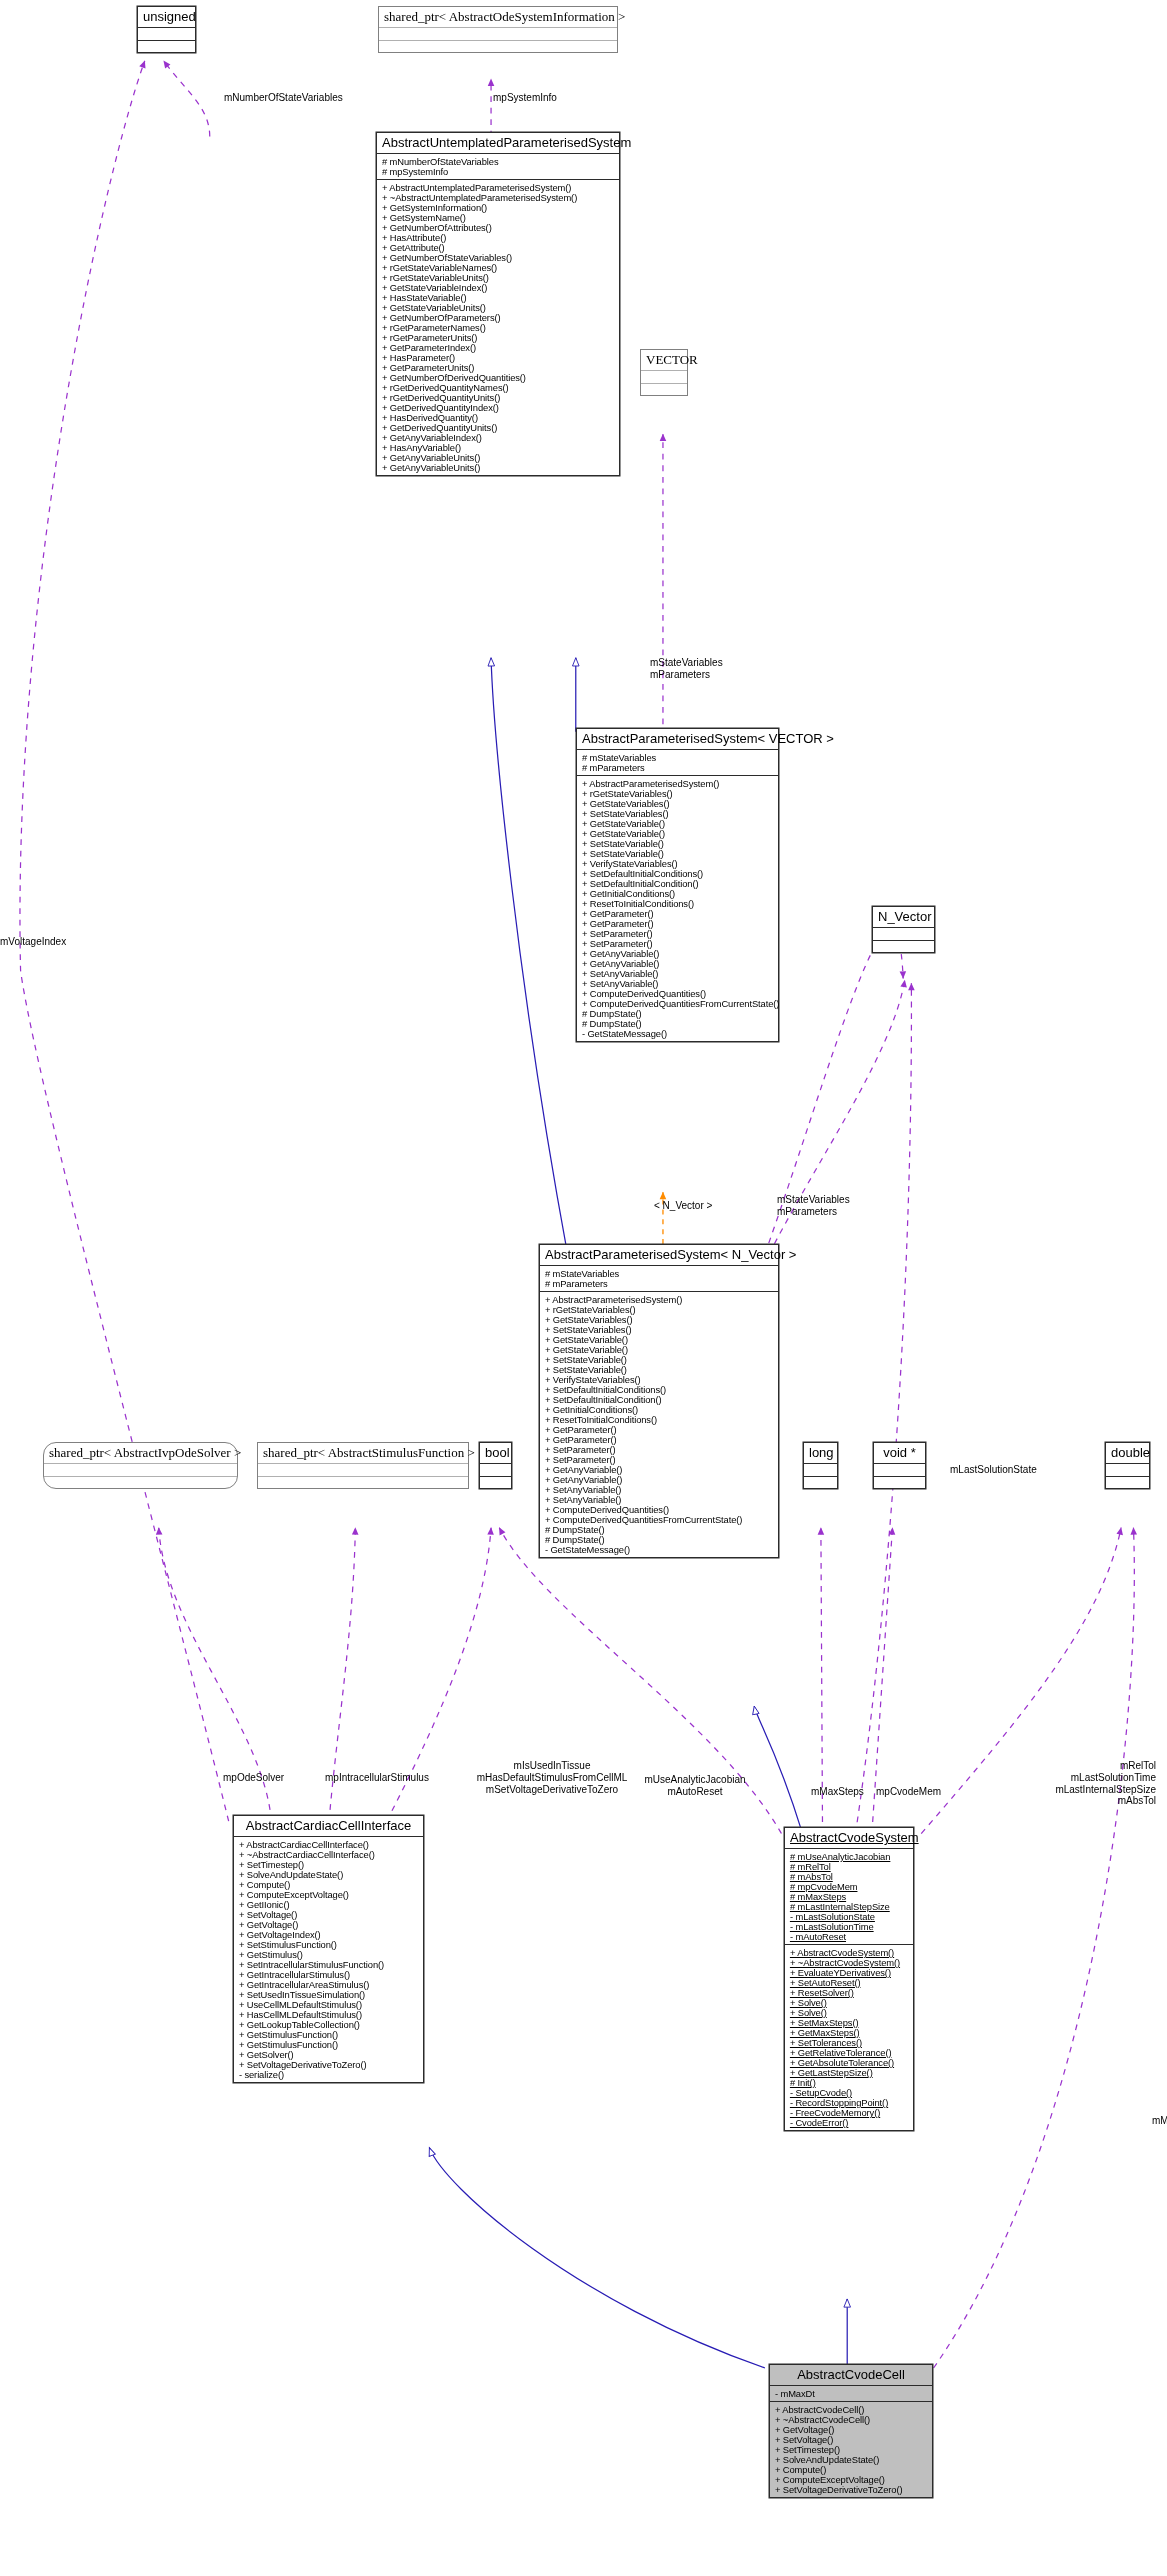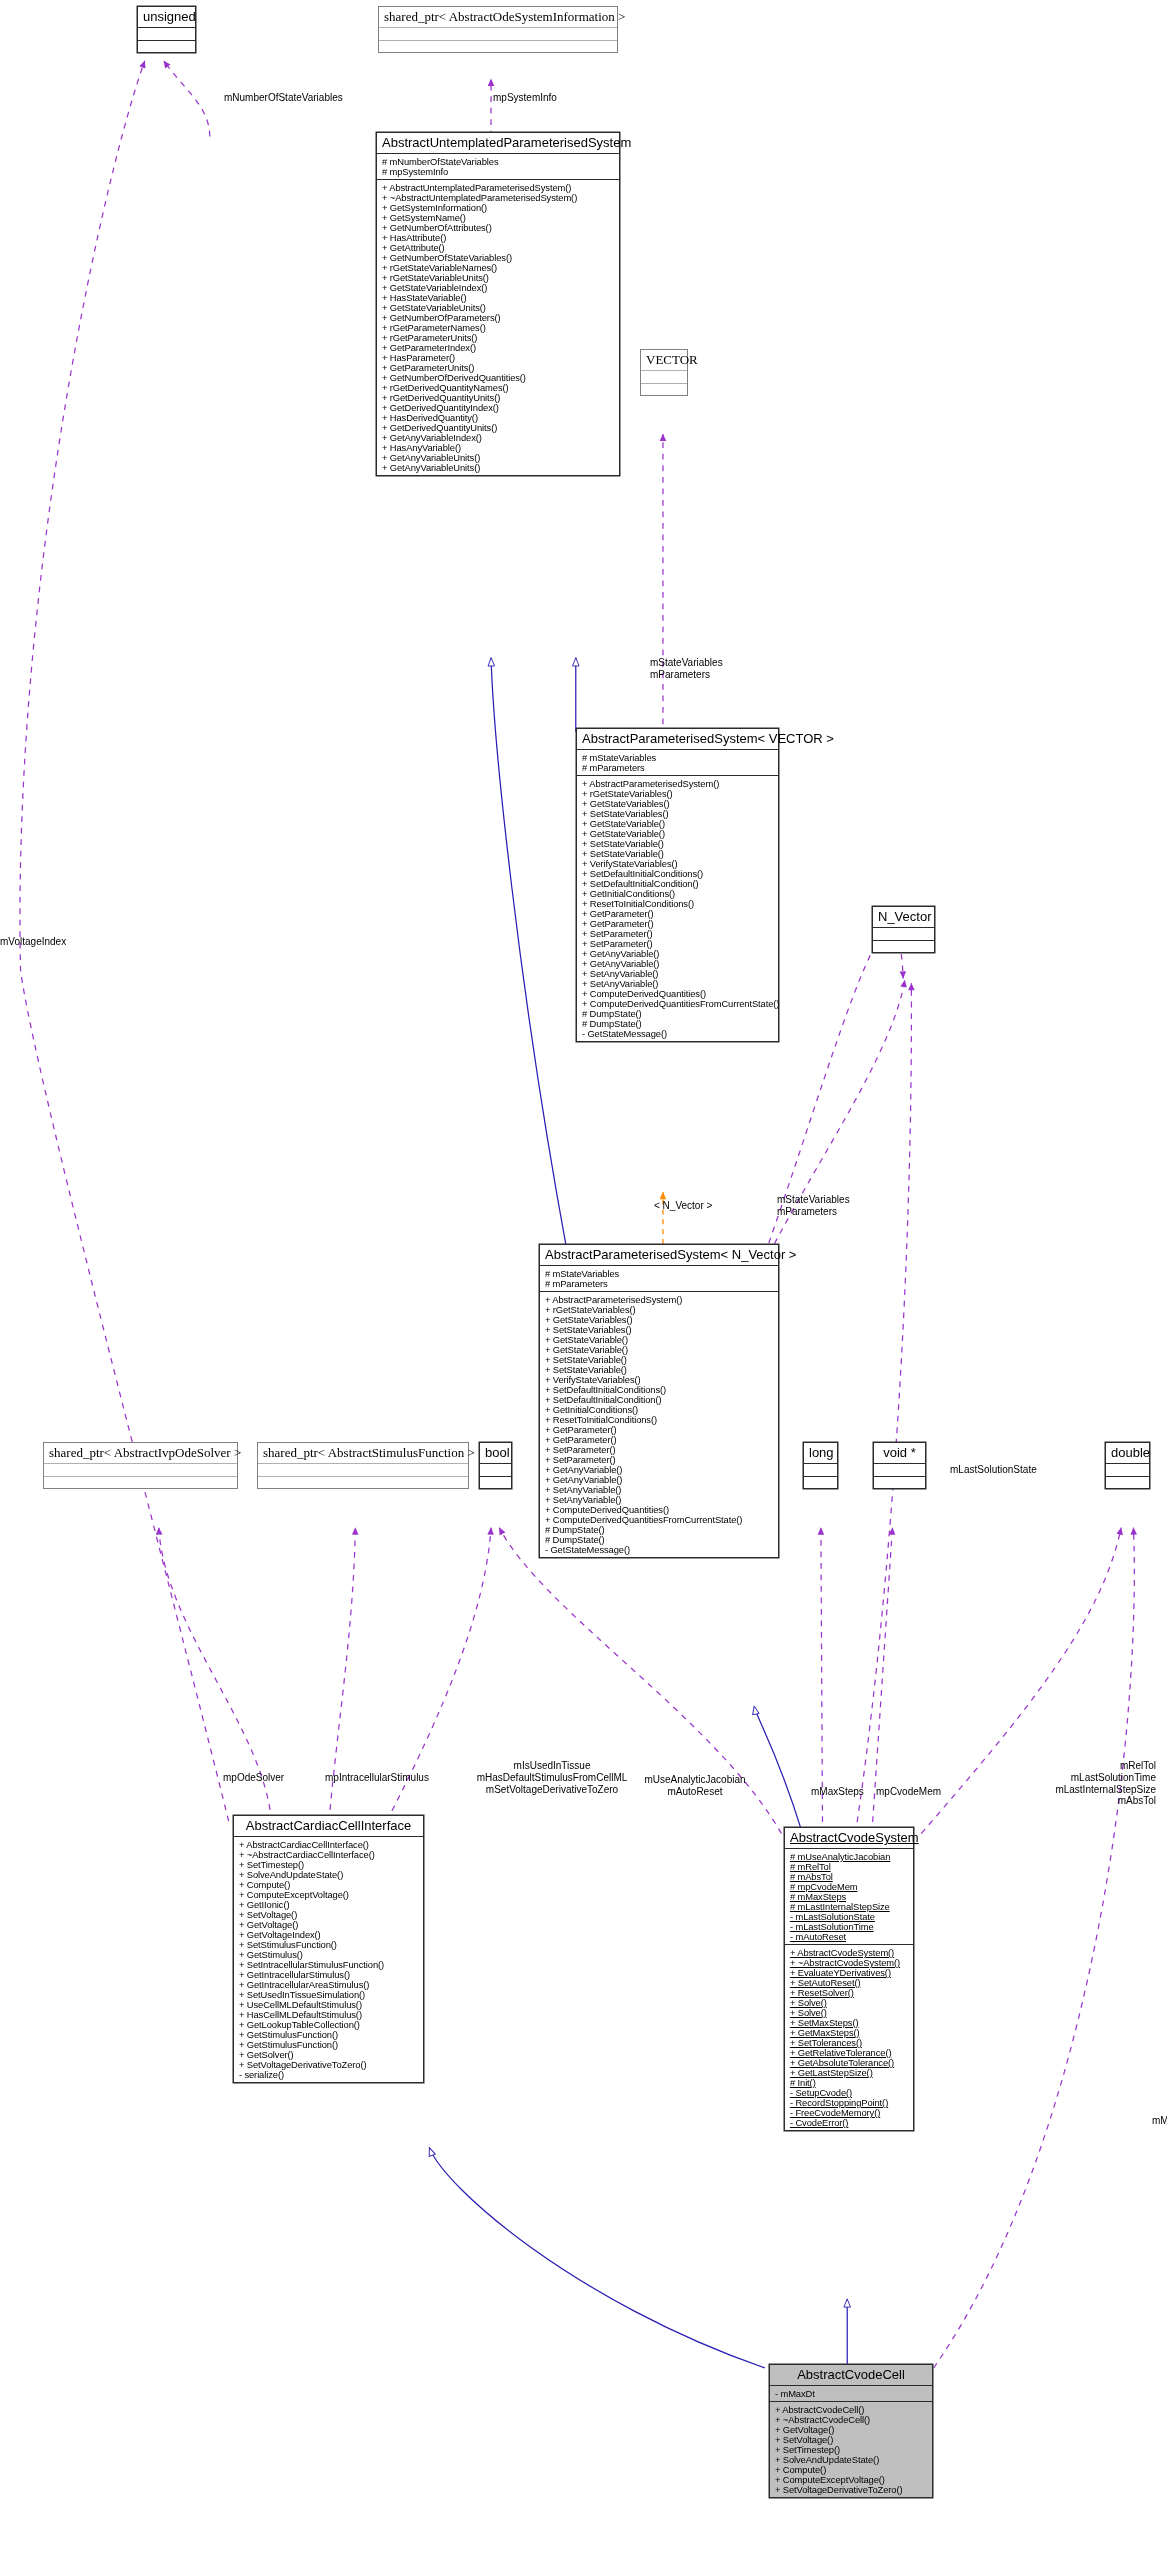--- a/index.html
+++ b/index.html
@@ -282,21 +282,21 @@
       <div class="row">+ SetAnyVariable()</div>
       <div class="row">+ SetAnyVariable()</div>
       <div class="row">+ ComputeDerivedQuantities()</div>
       <div class="row">+ ComputeDerivedQuantitiesFromCurrentState()</div>
       <div class="row"># DumpState()</div>
       <div class="row"># DumpState()</div>
       <div class="row">- GetStateMessage()</div>
     </div>
   </div>
 
-  <div class="node" style="left:43px; top:1442px; width:195px;">
+  <div class="node" style="left:43px; top:1442px; width:195px;border-radius:13px;">
     <div class="title thinline">shared_ptr&lt; AbstractIvpOdeSolver &gt;</div>
     <div class="sect empty thinbordered"></div>
     <div class="sect empty"></div>
   </div>
 
   <div class="node" style="left:257px; top:1442px; width:212px;">
     <div class="title thinline">shared_ptr&lt; AbstractStimulusFunction &gt;</div>
     <div class="sect empty thinbordered"></div>
     <div class="sect empty"></div>
   </div>

